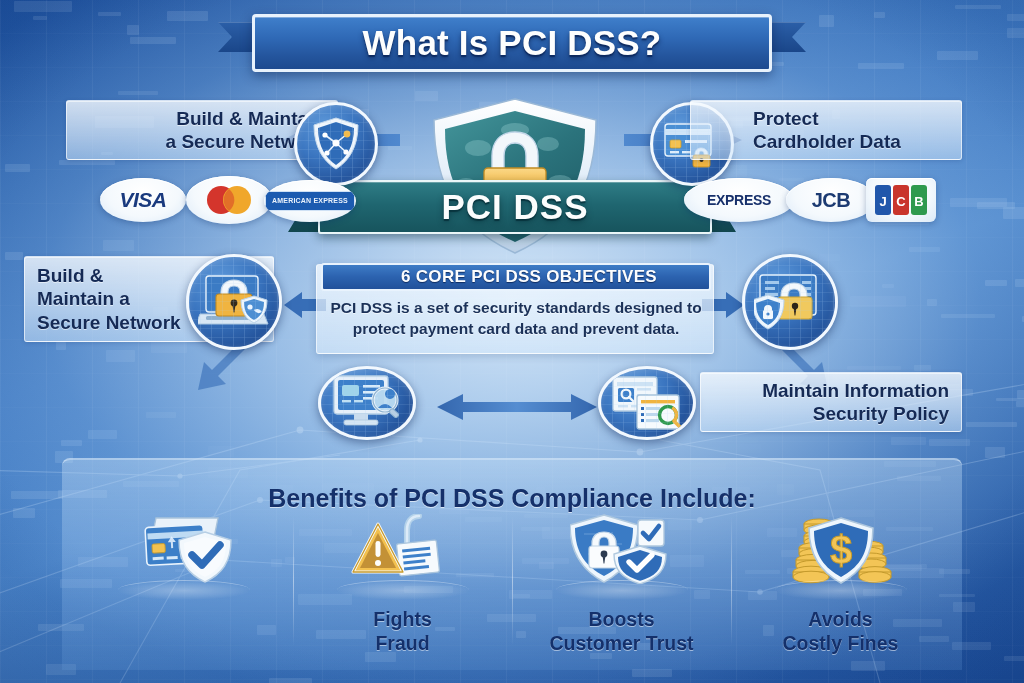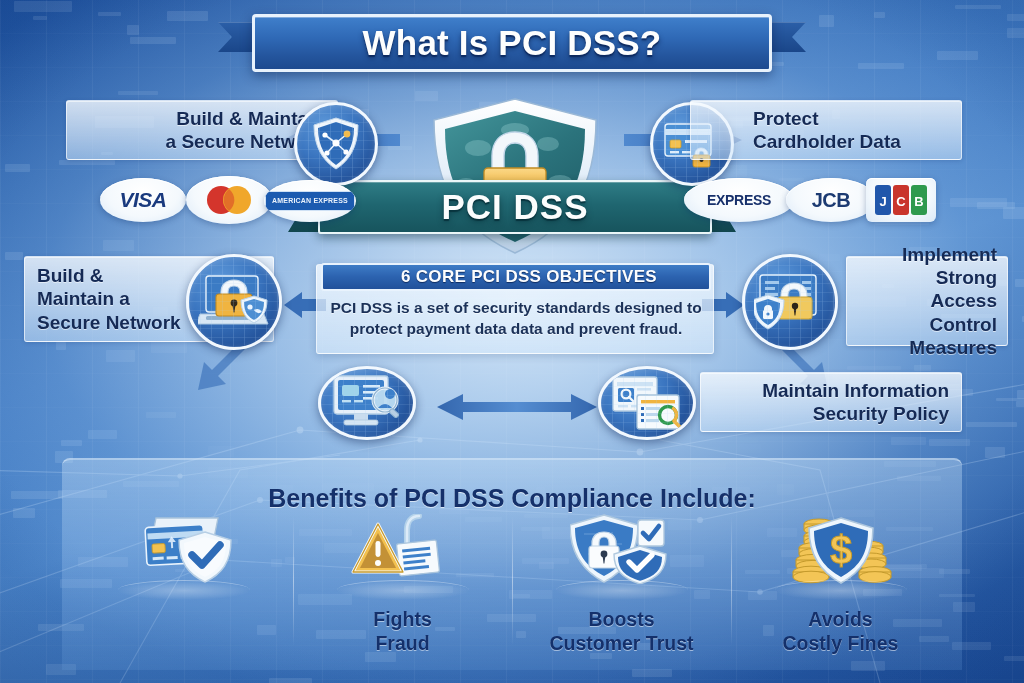--- a/index.html
+++ b/index.html
@@ -642,30 +642,27 @@
       <rect x="24" y="26" width="34" height="22" rx="3" fill="#f0c95e" stroke="#c9a133" stroke-width="1.1"></rect>
       <circle cx="41" cy="35" r="3.2" fill="#2c2418"></circle>
       <path d="M39.7 37.5 h2.6 l-.9 7 h-.8 Z" fill="#2c2418"></path>
       <path d="M14 24 L30 29 C30 44 24 53 14 58 C4 53 -2 44 -2 29 Z" fill="#eef6fd" stroke="#bcd3e7" stroke-width="1"></path>
       <path d="M14 28 L26 32 C26 44 21 50 14 54 C7 50 2 44 2 32 Z" fill="#3d80ca"></path>
       <path d="M14 34 C11 34 10 36 10 38 L10 40 L18 40 L18 38 C18 36 17 34 14 34 Z" fill="#f2f8fd"></path>
       <rect x="9" y="39" width="10" height="9" rx="1.6" fill="#f2f8fd"></rect>
       <circle cx="14" cy="43" r="1.6" fill="#3d80ca"></circle>
     </svg>
   </div>
-  <div class="plate right-align" style="left:846px; top:256px; width:162px; height:90px; padding-right:10px;">
-    <span>Implement Strong<br>Access Control<br>Measures</span>
-  </div>
 
   <div class="obj-box">
     <div class="obj-header">
       <span>6 CORE PCI DSS OBJECTIVES</span>
     </div>
     <div class="obj-body">
-      <p>PCI DSS is a set of security standards designed to protect payment data data and prevent fraud.</p>
+      <p>PCI DSS is a set of security standards designed to protect payment card data and prevent data.</p>
     </div>
   </div>
 
   <div class="node" style="left:318px; top:366px; width:98px; height:74px; border-radius:50%;">
     <div class="circuit"></div>
     <svg width="74" height="58" viewBox="0 0 74 58">
       <rect x="4" y="2" width="54" height="38" rx="3" fill="#e6f0fa" stroke="#b7cfe5" stroke-width="1.3"></rect>
       <rect x="8" y="6" width="46" height="30" rx="2" fill="#3d80ca"></rect>
       <rect x="12" y="11" width="17" height="11" rx="2" fill="#9fd4ea"></rect>
       <g fill="#d9ecfa">

